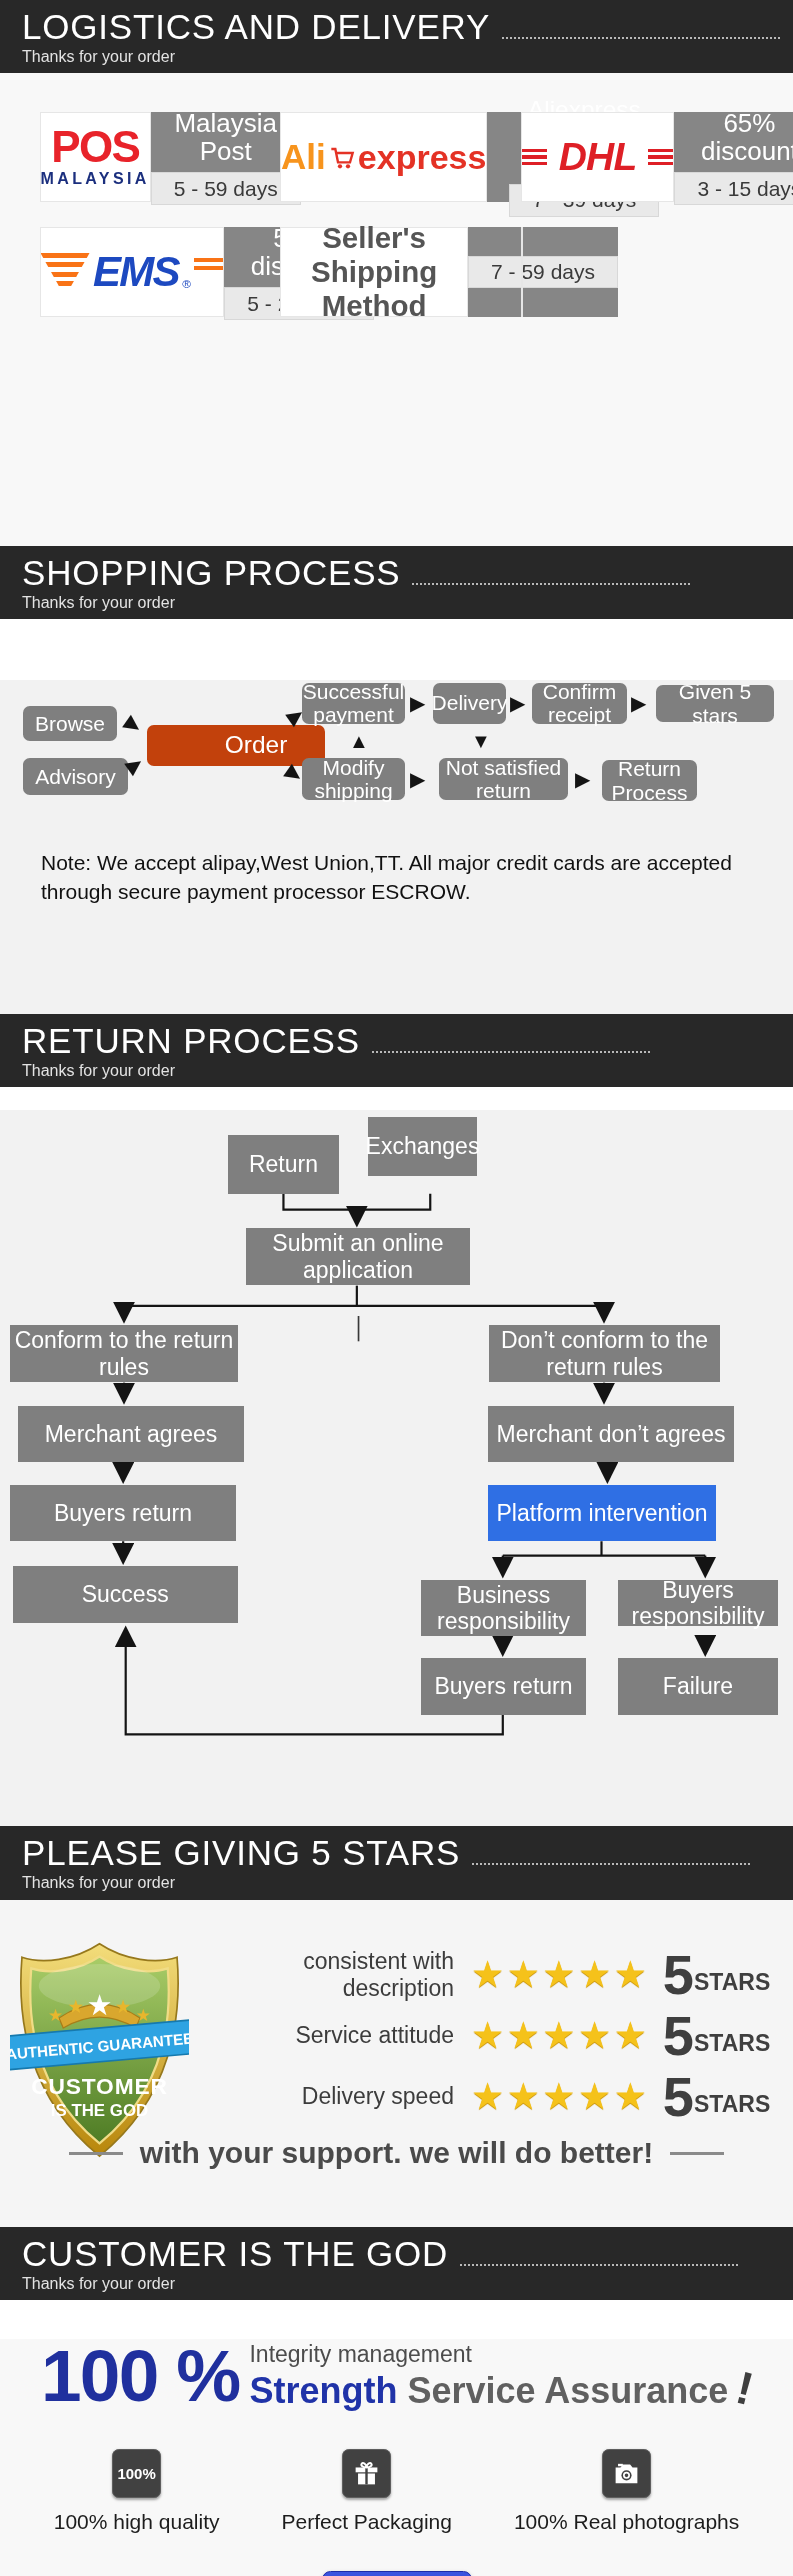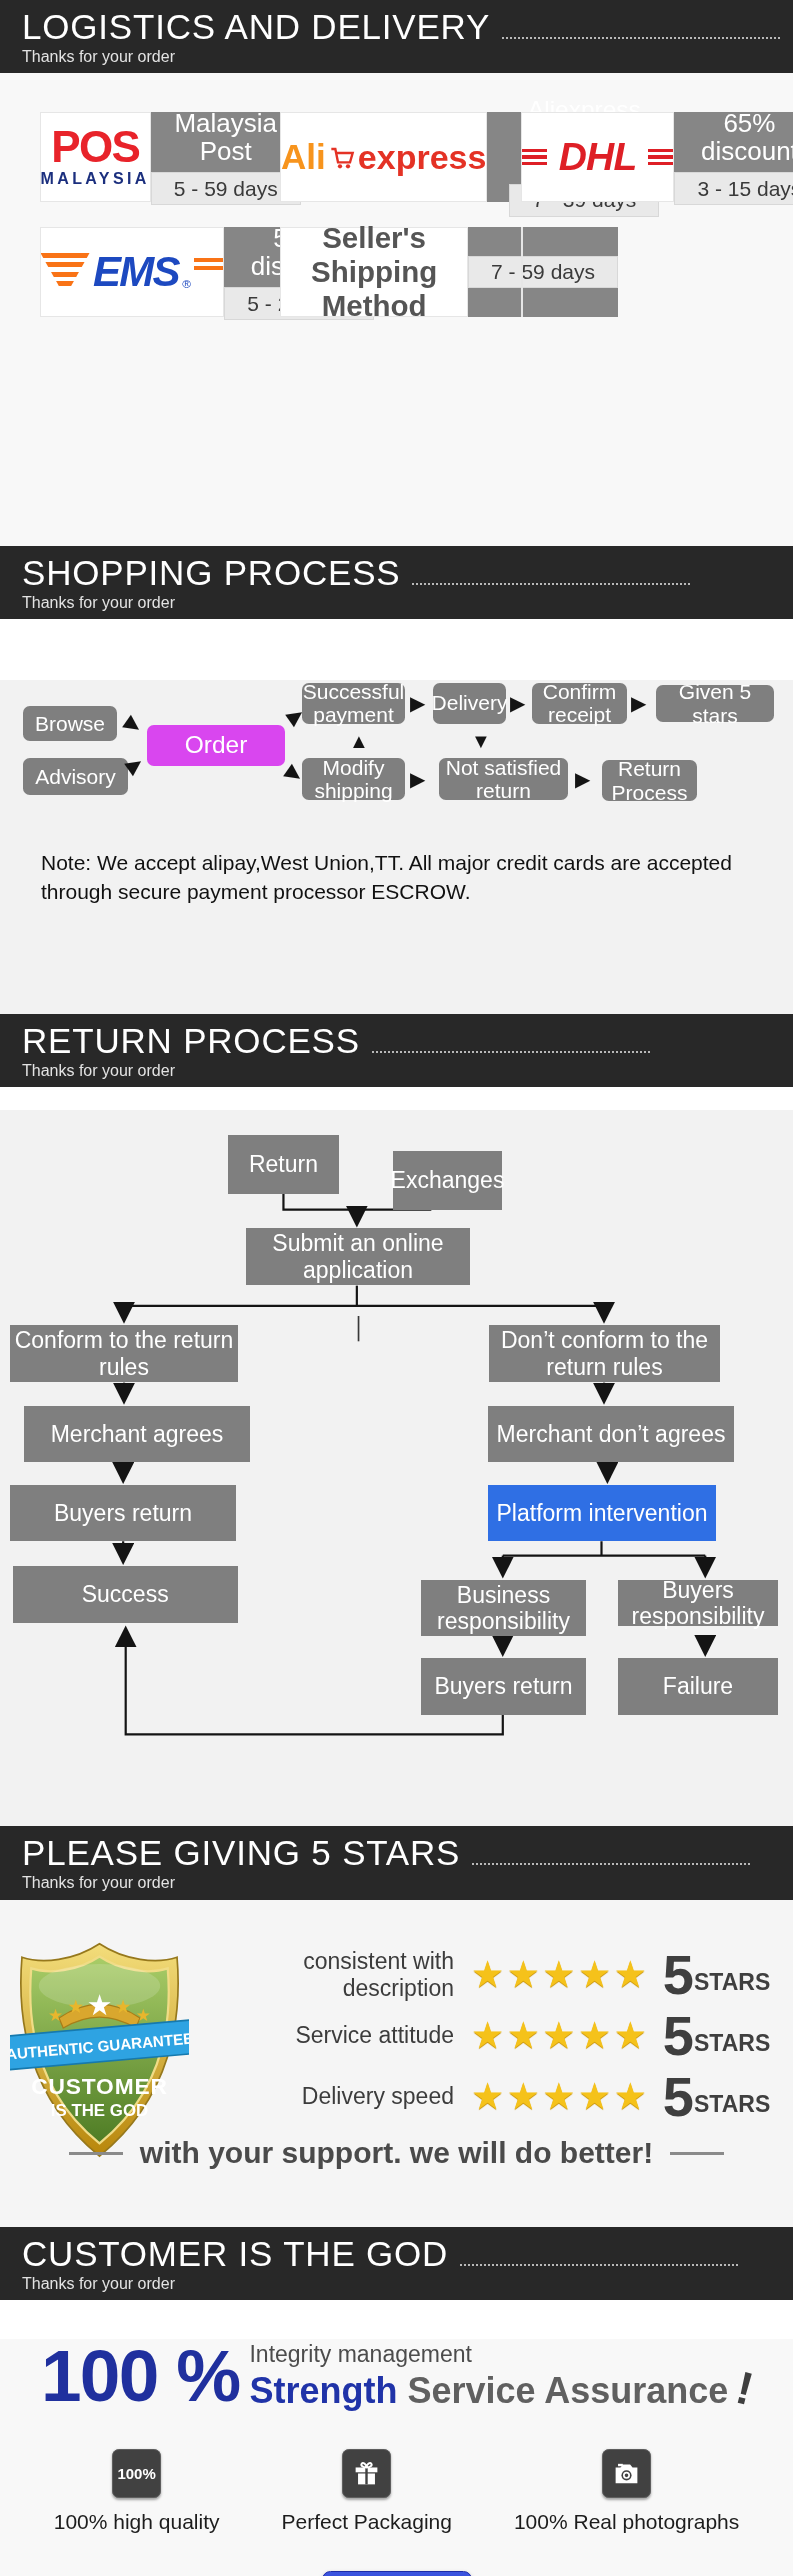--- a/index.html
+++ b/index.html
@@ -30,21 +30,21 @@
   .ems-line{display:flex;align-items:flex-start;gap:3.4px;}
   .ems-wing{width:49px;height:37px;background:repeating-linear-gradient(to bottom,#f97316 0 5px,#ffffff 5px 9.3px);clip-path:polygon(0 0,100% 0,58% 100%,42% 100%);}
   .ems-t{font-size:42px;font-weight:900;font-style:italic;color:#1d49c0;letter-spacing:-1.7px;line-height:.9;}
   .ems-r{font-size:11.8px;color:#1d49c0;align-self:flex-end;}
   .ems-bars{display:flex;flex-direction:column;gap:3.4px;margin-top:5px;}
   .ems-bars i{display:block;width:29px;height:4.2px;background:#f97316;}
   .seller-t{font-size:29.5px;font-weight:600;color:#555555;text-align:center;line-height:1.15;}
   .sec-shop{height:334px;background:#f2f2f2;}
   .flow1{position:relative;height:143px;margin-top:61px;}
   .fbox{position:absolute;background:#7f7f7f;color:#ffffff;display:flex;align-items:center;justify-content:center;text-align:center;font-size:21px;line-height:1.1;border-radius:6.8px;}
-  .fbox.blue{background:#d946ef;font-size:24.5px;}
+  .fbox.blue{background:#c2410c;font-size:24.5px;padding-left:40px;}
   .tri{position:absolute;color:#141414;font-size:20px;line-height:1;}
   .tri::before{content:"▶";}
   .tri.up::before{content:"▲";}
   .tri.down::before{content:"▼";}
   .note{margin:25px 41px 0;font-size:21px;color:#111111;line-height:1.4;}
   .sec-return{height:716px;background:#f2f2f2;}
   .flow2{position:relative;height:671px;margin-top:23px;}
   .rbox{position:absolute;background:#7f7f7f;color:#ffffff;display:flex;align-items:center;justify-content:center;text-align:center;font-size:23px;line-height:1.15;}
   .rbox.blue{background:#2f6fe4;}
   .flow2 svg.wires{position:absolute;left:0;top:0;}
@@ -243,25 +243,25 @@
       <path d="M146,511 V534" stroke="#141414" stroke-width="2.6" fill="none" marker-end="url(#ah)"></path>
       <path d="M713,511 V528" stroke="#141414" stroke-width="2.6" fill="none"></path>
       <path d="M596,528 H836" stroke="#141414" stroke-width="2.6" fill="none"></path>
       <path d="M596,528 V550" stroke="#141414" stroke-width="2.6" fill="none" marker-end="url(#ah)"></path>
       <path d="M836,528 V550" stroke="#141414" stroke-width="2.6" fill="none" marker-end="url(#ah)"></path>
       <path d="M596,623 V643" stroke="#141414" stroke-width="2.6" fill="none" marker-end="url(#ah)"></path>
       <path d="M836,623 V643" stroke="#141414" stroke-width="2.6" fill="none" marker-end="url(#ah)"></path>
       <path d="M596,717 V740 H149 V616" stroke="#141414" stroke-width="2.6" fill="none" marker-end="url(#ah)"></path>
     </svg>
     <div class="rbox" style="left:228px;top:24.5px;width:111px;height:59px;">Return</div>
-    <div class="rbox" style="left:368px;top:41px;width:109px;height:59px;margin-left:25px;">Exchanges</div>
+    <div class="rbox" style="left:368px;top:7px;width:109px;height:59px;">Exchanges</div>
     <div class="rbox" style="left:246px;top:118px;width:224px;height:57px;">Submit an online application</div>
     <div class="rbox" style="left:10px;top:215px;width:228px;height:57px;">Conform to the return rules</div>
     <div class="rbox" style="left:489px;top:215px;width:231px;height:57px;">Don’t conform to the return rules</div>
-    <div class="rbox" style="left:24px;top:296px;width:226px;height:56px;">Merchant agrees</div>
+    <div class="rbox" style="left:18px;top:296px;width:226px;height:56px;">Merchant agrees</div>
     <div class="rbox" style="left:488px;top:296px;width:246px;height:56px;">Merchant don’t agrees</div>
     <div class="rbox" style="left:10px;top:375px;width:226px;height:56px;">Buyers return</div>
     <div class="rbox blue" style="left:488px;top:375px;width:228px;height:56px;">Platform intervention</div>
     <div class="rbox" style="left:12.7px;top:456px;width:225px;height:57px;">Success</div>
     <div class="rbox" style="left:421px;top:470px;width:165px;height:56px;">Business responsibility</div>
     <div class="rbox" style="left:618px;top:470px;width:160px;height:46px;">Buyers responsibility</div>
     <div class="rbox" style="left:421px;top:548px;width:165px;height:57px;">Buyers return</div>
     <div class="rbox" style="left:618px;top:548px;width:160px;height:57px;">Failure</div>
   </div>
 </div>

